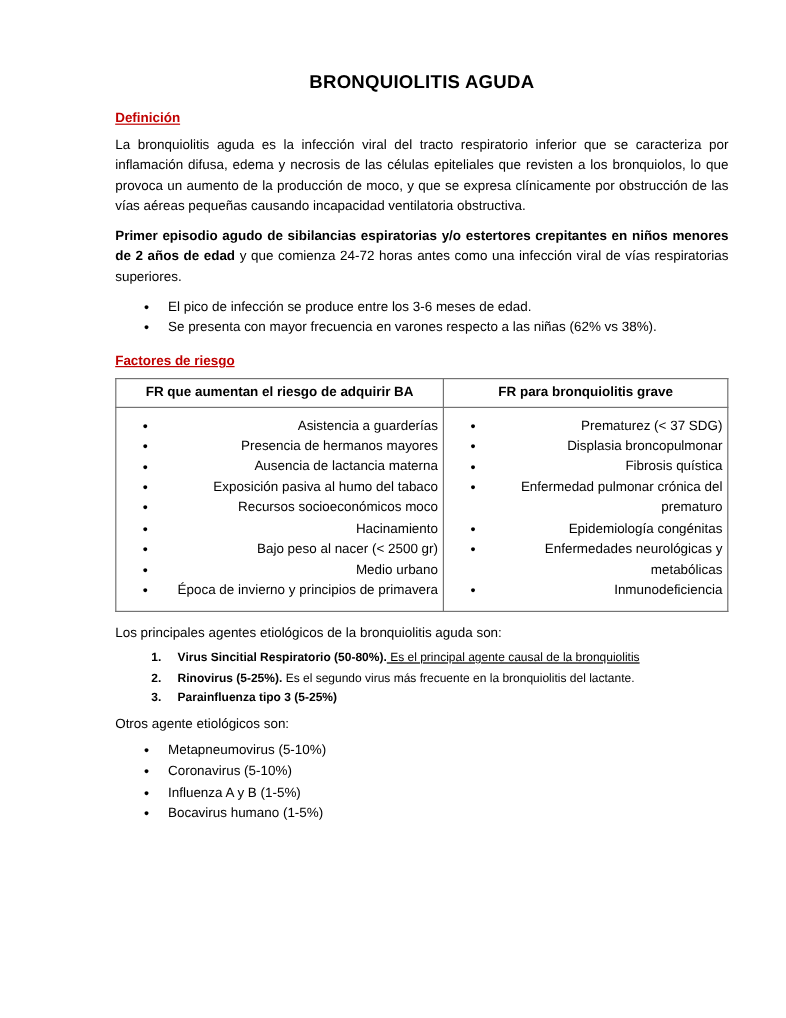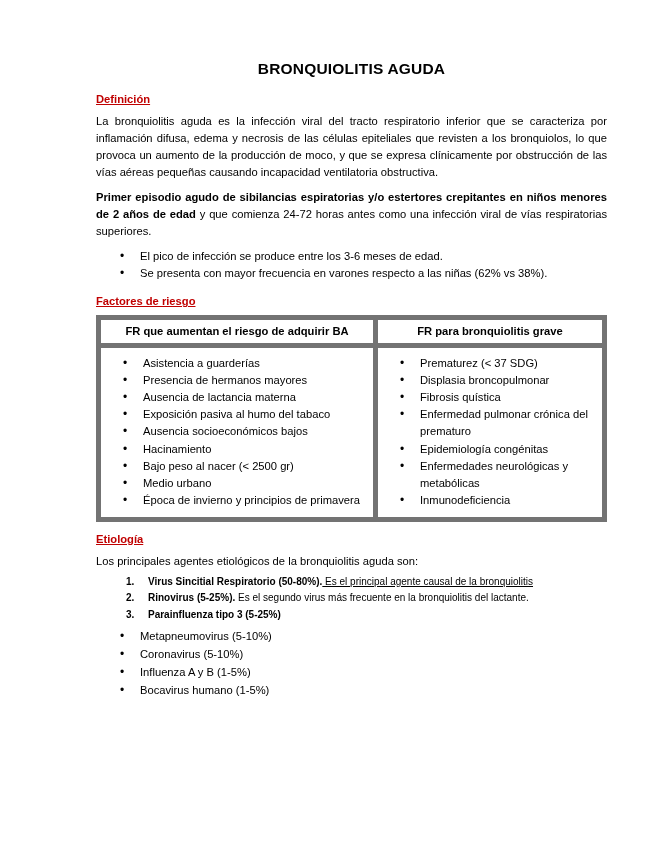--- a/index.html
+++ b/index.html
@@ -102,40 +102,41 @@
 
   
   table.fr-table {
     width: 100%;
     border-collapse: collapse;
     margin: 4px 0 10px 0;
     table-layout: fixed;
   }
   table.fr-table th,
   table.fr-table td {
-    border: 5px solid #737373;
+    border: 1px solid #737373;
     padding: 0;
     vertical-align: top;
   }
   table.fr-table th {
     font-size: 11.2px;
     font-weight: bold;
     text-align: center;
     padding: 5px 4px 6px 4px;
   }
   table.fr-table td {
     padding: 7px 4px 8px 0;
   }
   td.col-right {
     vertical-align: middle;
   }
   .cell-list {
     list-style: none;
     margin: 0;
     padding: 0;
+    text-align: right;
   }
   .cell-list > li {
     position: relative;
     font-size: 11.2px;
     line-height: 1.53;
     padding-left: 42px;
     margin-bottom: 0;
   }
   .cell-list > li::before {
     content: "\2022";
@@ -171,21 +172,21 @@
       </tr>
     </thead>
     <tbody>
       <tr>
         <td class="col-left">
           <ul class="cell-list">
             <li>Asistencia a guarderías</li>
             <li>Presencia de hermanos mayores</li>
             <li>Ausencia de lactancia materna</li>
             <li>Exposición pasiva al humo del tabaco</li>
-            <li>Ausencia socioeconómicos bajos</li>
+            <li>Recursos socioeconómicos moco</li>
             <li>Hacinamiento</li>
             <li>Bajo peso al nacer (&lt; 2500 gr)</li>
             <li>Medio urbano</li>
             <li>Época de invierno y principios de primavera</li>
           </ul>
         </td>
         <td class="col-right">
           <ul class="cell-list">
             <li>Prematurez (&lt; 37 SDG)</li>
             <li>Displasia broncopulmonar</li>
@@ -193,29 +194,29 @@
             <li>Enfermedad pulmonar crónica del prematuro</li>
             <li>Epidemiología congénitas</li>
             <li>Enfermedades neurológicas y metabólicas</li>
             <li>Inmunodeficiencia</li>
           </ul>
         </td>
       </tr>
     </tbody>
   </table>
 
-  <div class="section-heading">Etiología</div>
   <p class="body-text tight">Los principales agentes etiológicos de la bronquiolitis aguda son:</p>
 
   <ol class="num-list">
     <li><span class="bold">Virus Sincitial Respiratorio (50-80%).</span><span class="underline"> Es el principal agente causal de la bronquiolitis</span><span></span></li>
     <li><span class="bold">Rinovirus (5-25%).</span><span class="underline"></span><span> Es el segundo virus más frecuente en la bronquiolitis del lactante.</span></li>
     <li><span class="bold">Parainfluenza tipo 3 (5-25%)</span><span class="underline"></span><span></span></li>
   </ol>
 
+  <p class="body-text tight">Otros agente etiológicos son:</p>
 
   <ul class="ul-flat">
     <li>Metapneumovirus (5-10%)</li>
     <li>Coronavirus (5-10%)</li>
     <li>Influenza A y B (1-5%)</li>
     <li>Bocavirus humano (1-5%)</li>
   </ul>
 
 </div>
 

